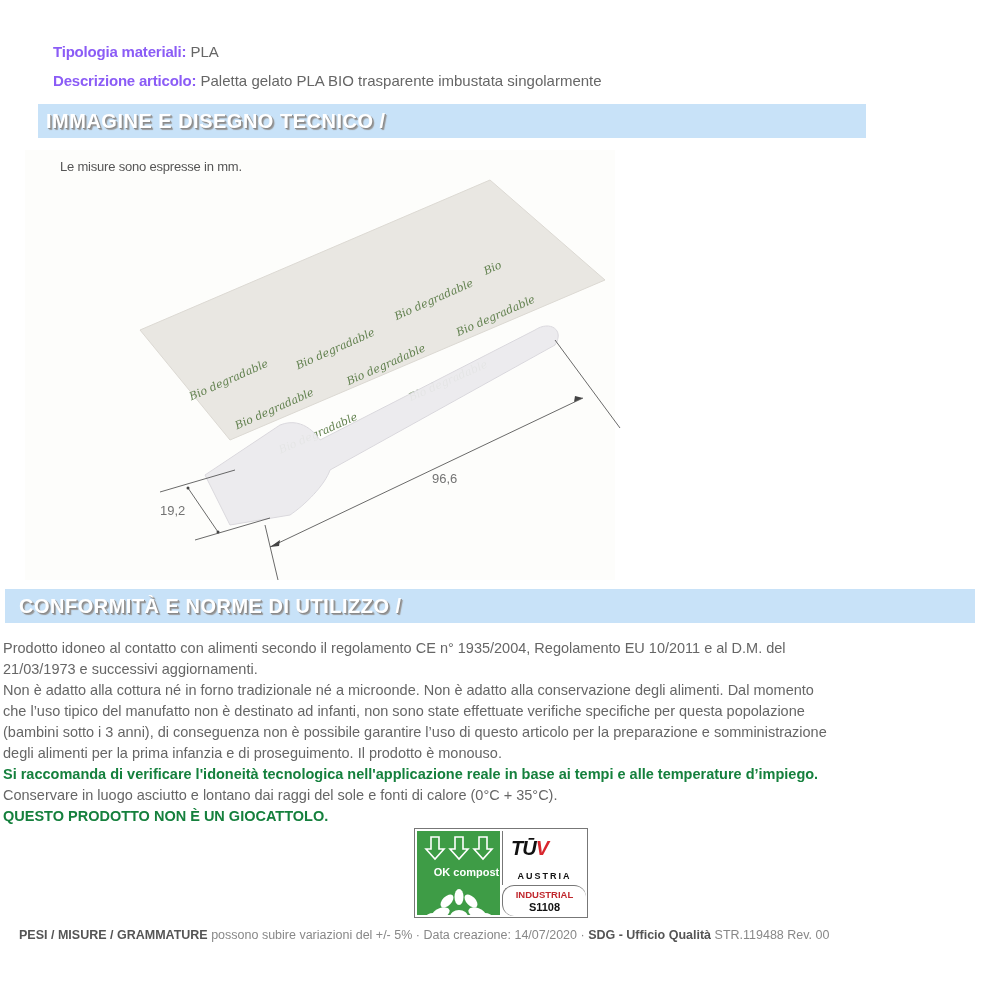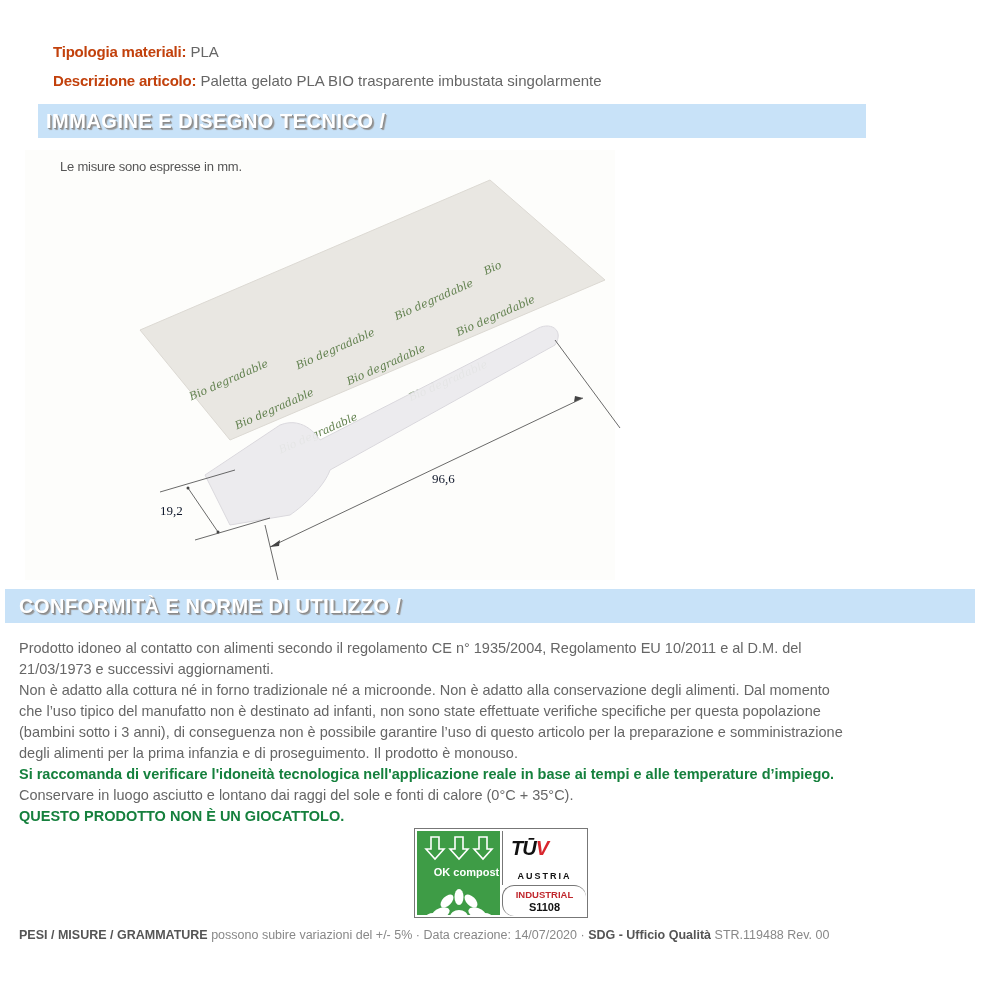--- a/index.html
+++ b/index.html
@@ -1,26 +1,26 @@
 <!DOCTYPE html>
 <html><head>
 <meta charset="utf-8">
 <style>
   html, body { margin:0; padding:0; background:#ffffff; }
   body { width:1000px; height:1000px; position:relative; overflow:hidden;
          font-family:"Liberation Sans", "DejaVu Sans", sans-serif; color:#555; }
   .abs { position:absolute; }
   .field { font-size:15px; color:#666; white-space:nowrap; }
-  .field b { color:#c2410c; font-weight:bold; letter-spacing:-0.2px; }
+  .field b { color:#8b5cf6; font-weight:bold; letter-spacing:-0.2px; }
   .band { background:#c8e2f8; height:34px; }
   .band-title { font-weight:bold; font-size:20px; color:#ffffff; letter-spacing:0.5px;
     text-shadow: 1px 1px 0 #8a8a8a, 2px 2px 1px #9a9a9a; line-height:34px; white-space:nowrap; }
   .note { font-size:13px; color:#555; letter-spacing:-0.2px; }
   .photo-bg { background:#fdfdfb; }
-  .dim { font-size:13px; color:#0f172a;font-family:Liberation Serif, serif; }
+  .dim { font-size:13px; color:#737373; }
   .body-text { font-size:14.5px; line-height:21px; color:#666; }
   .body-text .strong { color:#15803d; font-weight:bold; }
   .footer { font-size:12.5px; color:#888; white-space:nowrap; }
   .footer b { color:#555; }
   .logo { border:1.5px solid #777; }
   .ok { background:#3e9c46; }
   .ok-label { color:#fff; font-weight:bold; font-size:11px; text-align:center;padding-left:8px; }
   .tuv-mark { font-weight:bold; font-style:italic; font-size:20px; color:#111; letter-spacing:-1px; }
   .tuv-country { font-weight:bold; font-size:9px; letter-spacing:2px; color:#111; text-align:center; }
   .tuv-ind { font-weight:bold; font-size:9.5px; color:#c0282d; text-align:center; }
@@ -78,21 +78,21 @@
       <polygon points="453,228 444,232 445,226"></polygon>
   </g>
 </svg>
 <div class="abs dim" style="left:432px; top:471px;">96,6</div>
 <div class="abs dim" style="left:160px; top:503px;">19,2</div>
 
 <div class="abs band" style="left:5px; top:589px; width:970px;">
   <div class="band-title" style="padding-left:14px;">CONFORMITÀ E NORME DI UTILIZZO /</div>
 </div>
 
-<div class="abs body-text" style="left:19px; top:638px; width:975px;">
+<div class="abs body-text" style="left:3px; top:638px; width:975px;">
   <div>Prodotto idoneo al contatto con alimenti secondo il regolamento CE n° 1935/2004, Regolamento EU 10/2011 e al D.M. del</div>
   <div>21/03/1973 e successivi aggiornamenti.</div>
   <div>Non è adatto alla cottura né in forno tradizionale né a microonde. Non è adatto  alla conservazione degli alimenti. Dal momento</div>
   <div>che l’uso tipico del manufatto non è destinato ad infanti, non sono state  effettuate verifiche specifiche per questa popolazione</div>
   <div>(bambini sotto i 3 anni), di conseguenza non è possibile garantire l’uso di questo articolo per la preparazione e somministrazione</div>
   <div>degli alimenti per la prima infanzia e di proseguimento. Il prodotto è monouso.</div>
   <div class="strong">Si raccomanda di verificare l'idoneità tecnologica nell'applicazione reale in base ai tempi e alle temperature d’impiego.</div>
   <div>Conservare in luogo asciutto e lontano dai raggi del sole e fonti di calore (0°C + 35°C).</div>
   <div class="strong">QUESTO PRODOTTO NON È UN GIOCATTOLO.</div>
 </div>

